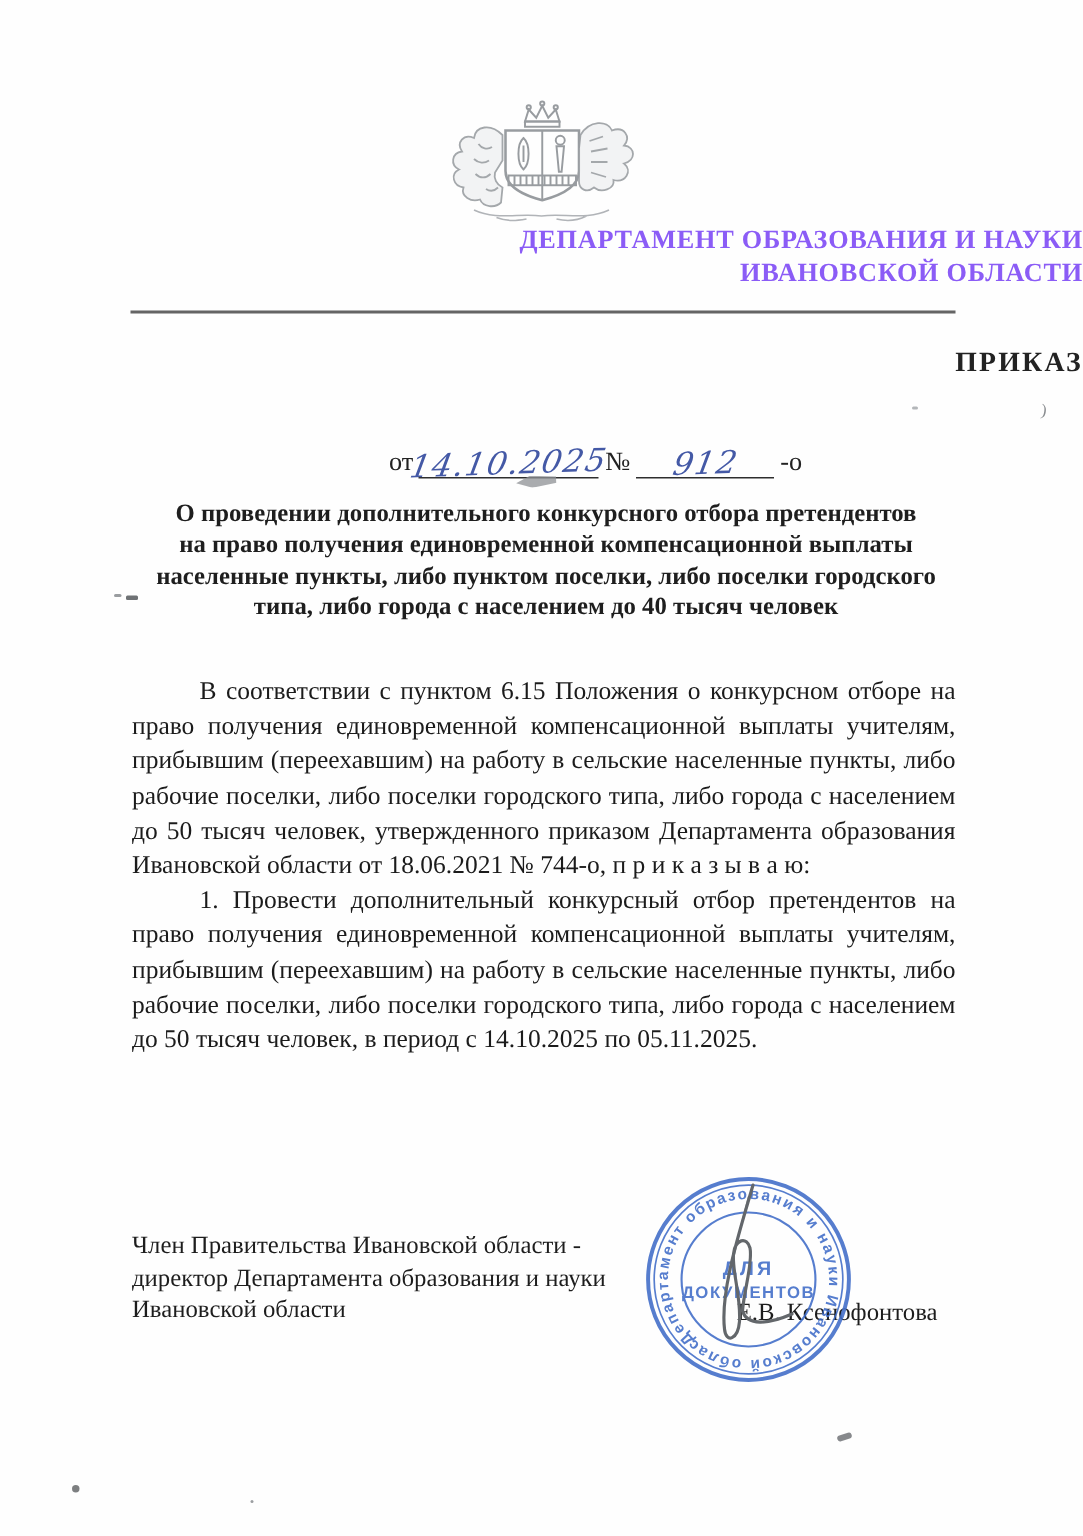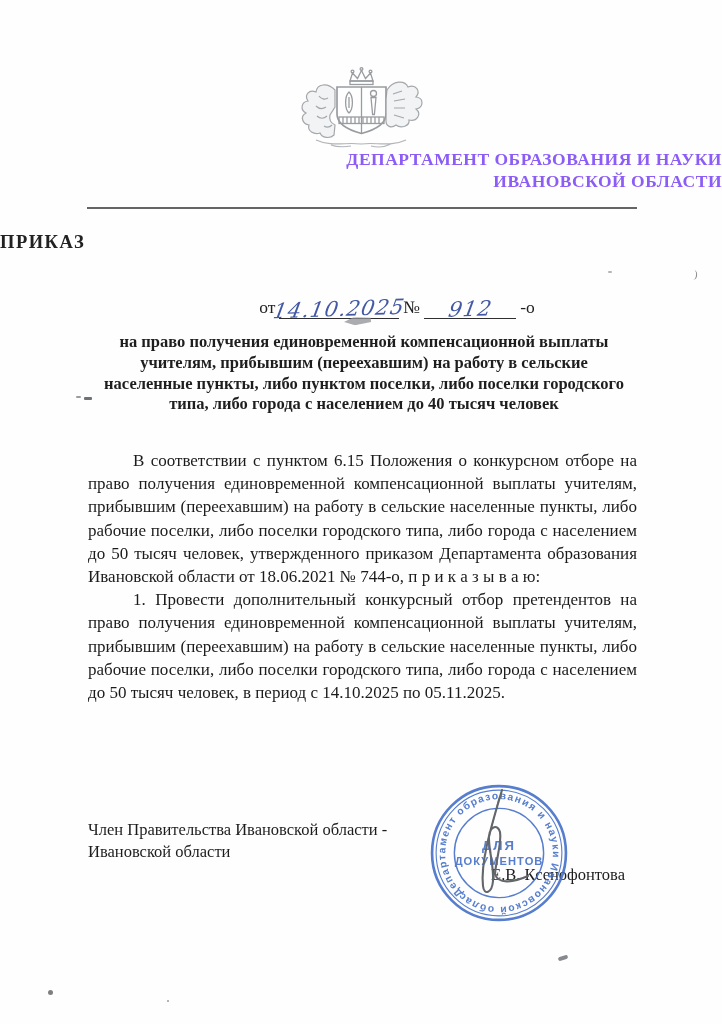--- a/index.html
+++ b/index.html
@@ -7,21 +7,21 @@
     position:relative;width:722px;height:1024px;margin:0 auto;
     background:#fefefe;overflow:hidden;
     font-family:"Liberation Serif", serif;color:#1c1c1c;
   }
   
   .emblem-wrap{position:absolute;top:60px;left:0;right:0;display:flex;justify-content:center;}
   
   .dept-header{position:absolute;top:149px;left:0;right:0;text-align:right;
     font-weight:bold;font-size:17.5px;line-height:21.5px;letter-spacing:.5px;color:#8b5cf6;margin-left:24px;}
   .rule{position:absolute;top:207px;left:87px;width:550px;border-top:2px solid #4a4a4a;opacity:.85;}
-  .order-heading{position:absolute;top:232px;left:0;right:0;text-align:left;
+  .order-heading{position:absolute;top:232px;left:0;right:0;text-align:right;
     font-weight:bold;font-size:18.5px;letter-spacing:1.5px;color:#222;}
   
   .date-line{position:absolute;top:288px;left:0;right:0;display:flex;justify-content:center;
     align-items:flex-end;font-size:17.5px;transform:translateX(36px);color:#222;}
   .date-line .lbl{padding:0 4px 1px 4px;}
   .hand-slot{display:inline-flex;justify-content:center;align-items:flex-end;
     border-bottom:1.5px solid #2e2e2e;height:30px;}
   .slot-date{width:120px;}
   .slot-num{width:92px;}
   .handwritten{font-family:"DejaVu Serif", serif;font-style:italic;font-size:21px;
@@ -113,33 +113,34 @@
       <span class="handwritten">14.10.2025</span>
     </span>
     <span class="lbl">№</span>
     <span class="hand-slot slot-num">
       <span class="handwritten">912</span>
     </span>
     <span class="lbl">-о</span>
   </div>
 
   <div class="doc-title">
+    <span>О проведении дополнительного конкурсного отбора претендентов</span>
     <span>на право получения единовременной компенсационной выплаты</span>
-    <span>учителям, прибывшим (переехавшим) на работу в сельские</span>
     <span>населенные пункты, либо пунктом поселки, либо поселки городского</span>
     <span>типа, либо города с населением до 40 тысяч человек</span>
   </div>
 
   <div class="body-text">
     <p><span>В соответствии с пунктом 6.15 Положения о конкурсном отборе на право получения единовременной компенсационной выплаты учителям, прибывшим (переехавшим) на работу в сельские населенные пункты, либо рабочие поселки, либо поселки городского типа, либо города с населением до 50 тысяч человек, утвержденного приказом Департамента образования Ивановской области от 18.06.2021 № 744-о, </span><span class="bold-inline">п р и к а з ы в а ю:</span></p>
     <p>1. Провести дополнительный конкурсный отбор претендентов на право получения единовременной компенсационной выплаты учителям, прибывшим (переехавшим) на работу в сельские населенные пункты, либо рабочие поселки, либо поселки городского типа, либо города с населением до 50 тысяч человек, в период с 14.10.2025 по 05.11.2025.</p>
   </div>
 
   <div class="signature">
     <div>Член Правительства Ивановской области -</div>
+    <div>директор Департамента образования и науки</div>
     <div>Ивановской области</div>
     <span class="sig-name">Е.В. Ксенофонтова</span>
   </div>
 
   <div class="stamp">
     <svg width="142" height="142" viewBox="0 0 140 140">
       <g fill="none" stroke="#3f6cc8">
         <circle cx="70" cy="70" r="66" stroke-width="2.6"></circle>
         <circle cx="70" cy="70" r="62" stroke-width="1.1"></circle>
         <circle cx="70" cy="70" r="44" stroke-width="1.4"></circle>

